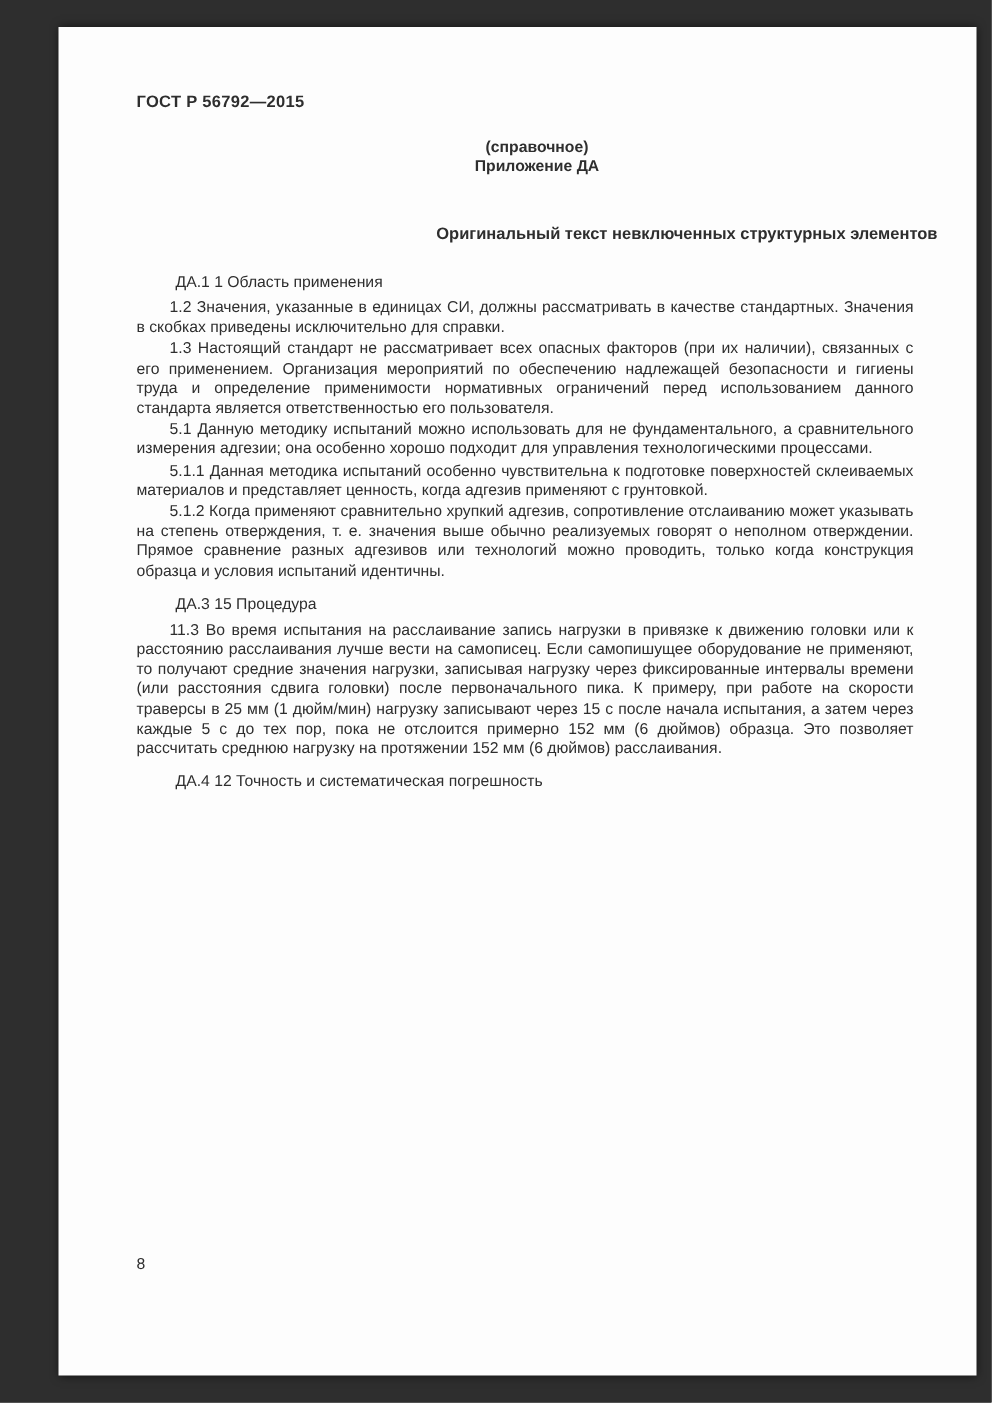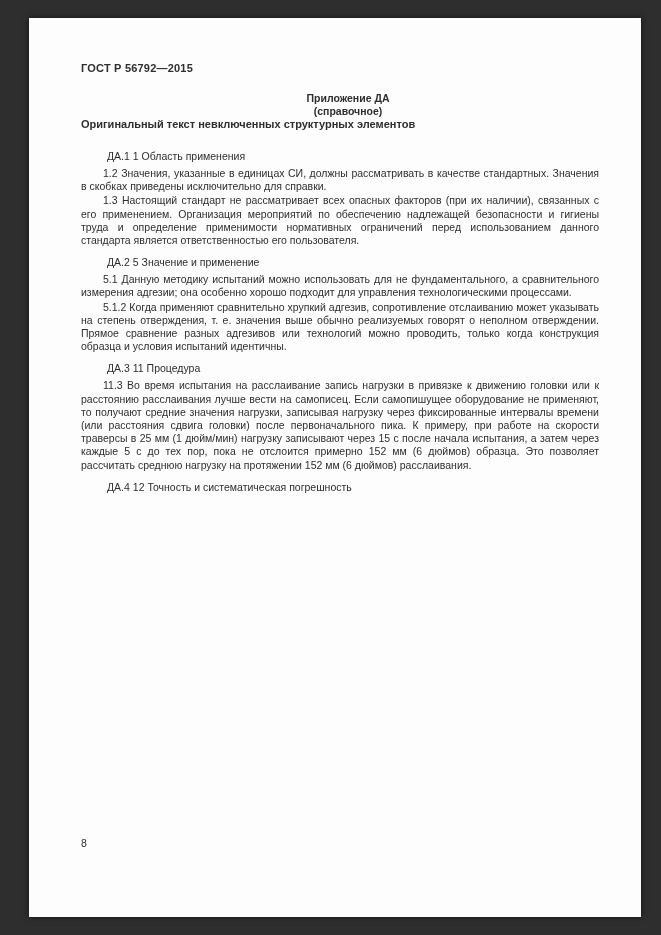--- a/index.html
+++ b/index.html
@@ -10,21 +10,21 @@
   }
   .viewport {
     position: relative;
     width: 661px;
     height: 935px;
     background: #2e2e2e;
     overflow: hidden;
   }
   .page {
     position: absolute;
-    left: 29px;
+    left: 39px;
     top: 18px;
     width: 612px;
     height: 899px;
     background: #fdfdfd;
     box-shadow: 0 0 6px rgba(0,0,0,0.6);
     color: #2e2e2e;
   }
   .content {
     position: absolute;
     left: 52px;
@@ -37,23 +37,24 @@
     letter-spacing: 0.2px;
   }
   .appendix-block {
     text-align: center;
     font-weight: bold;
     font-size: 10.5px;
     line-height: 13px;
     margin-top: 18px;
   }
   .main-title {
-    text-align: left;
+    text-align: right;
     font-weight: bold;
     font-size: 11px;
+    margin-top: 32px;
     margin-bottom: 20px;
   }
   .sec-heading {
     font-weight: normal;
     font-size: 10.5px;
     line-height: 13px;
     margin: 9px 0 4px 26px;
   }
   .para {
     margin: 0 16px 1px 0;
@@ -72,34 +73,34 @@
 </head>
 <body>
 
 <div class="viewport">
   <div class="page">
     <div class="content">
 
       <div class="doc-code">ГОСТ Р 56792—2015</div>
 
       <div class="appendix-block">
+        <div>(справочное)</div>
         <div>Приложение ДА</div>
-        <div>(справочное)</div>
       </div>
 
       <div class="main-title">Оригинальный текст невключенных структурных элементов</div>
 
       <div>
           <div class="sec-heading">ДА.1 1 Область применения</div>
           <p class="para">1.2 Значения, указанные в единицах СИ, должны рассматривать в качестве стандартных. Значения в скобках приведены исключительно для справки.</p>
           <p class="para">1.3 Настоящий стандарт не рассматривает всех опасных факторов (при их наличии), связанных с его применением. Организация мероприятий по обеспечению надлежащей безопасности и гигиены труда и определение применимости нормативных ограничений перед использованием данного стандарта является ответственностью его пользователя.</p>
-          <div class="sec-heading">ДА.2 5 Значение и применение</div>
           <p class="para">5.1 Данную методику испытаний можно использовать для не фундаментального, а сравнительного измерения адгезии; она особенно хорошо подходит для управления технологическими процессами.</p>
+          <p class="para">5.1.1 Данная методика испытаний особенно чувствительна к подготовке поверхностей склеиваемых материалов и представляет ценность, когда адгезив применяют с грунтовкой.</p>
           <p class="para">5.1.2 Когда применяют сравнительно хрупкий адгезив, сопротивление отслаиванию может указывать на степень отверждения, т. е. значения выше обычно реализуемых говорят о неполном отверждении. Прямое сравнение разных адгезивов или технологий можно проводить, только когда конструкция образца и условия испытаний идентичны.</p>
-          <div class="sec-heading">ДА.3 11 Процедура</div>
+          <div class="sec-heading">ДА.3 15 Процедура</div>
           <p class="para">11.3 Во время испытания на расслаивание запись нагрузки в привязке к движению головки или к расстоянию расслаивания лучше вести на самописец. Если самопишущее оборудование не применяют, то получают средние значения нагрузки, записывая нагрузку через фиксированные интервалы времени (или расстояния сдвига головки) после первоначального пика. К примеру, при работе на скорости траверсы в 25 мм (1 дюйм/мин) нагрузку записывают через 15 с после начала испытания, а затем через каждые 5 с до тех пор, пока не отслоится примерно 152 мм (6 дюймов) образца. Это позволяет рассчитать среднюю нагрузку на протяжении 152 мм (6 дюймов) расслаивания.</p>
           <div class="sec-heading">ДА.4 12 Точность и систематическая погрешность</div>
         </div>
 
     </div>
 
     <div class="page-number">8</div>
   </div>
 </div>
 

